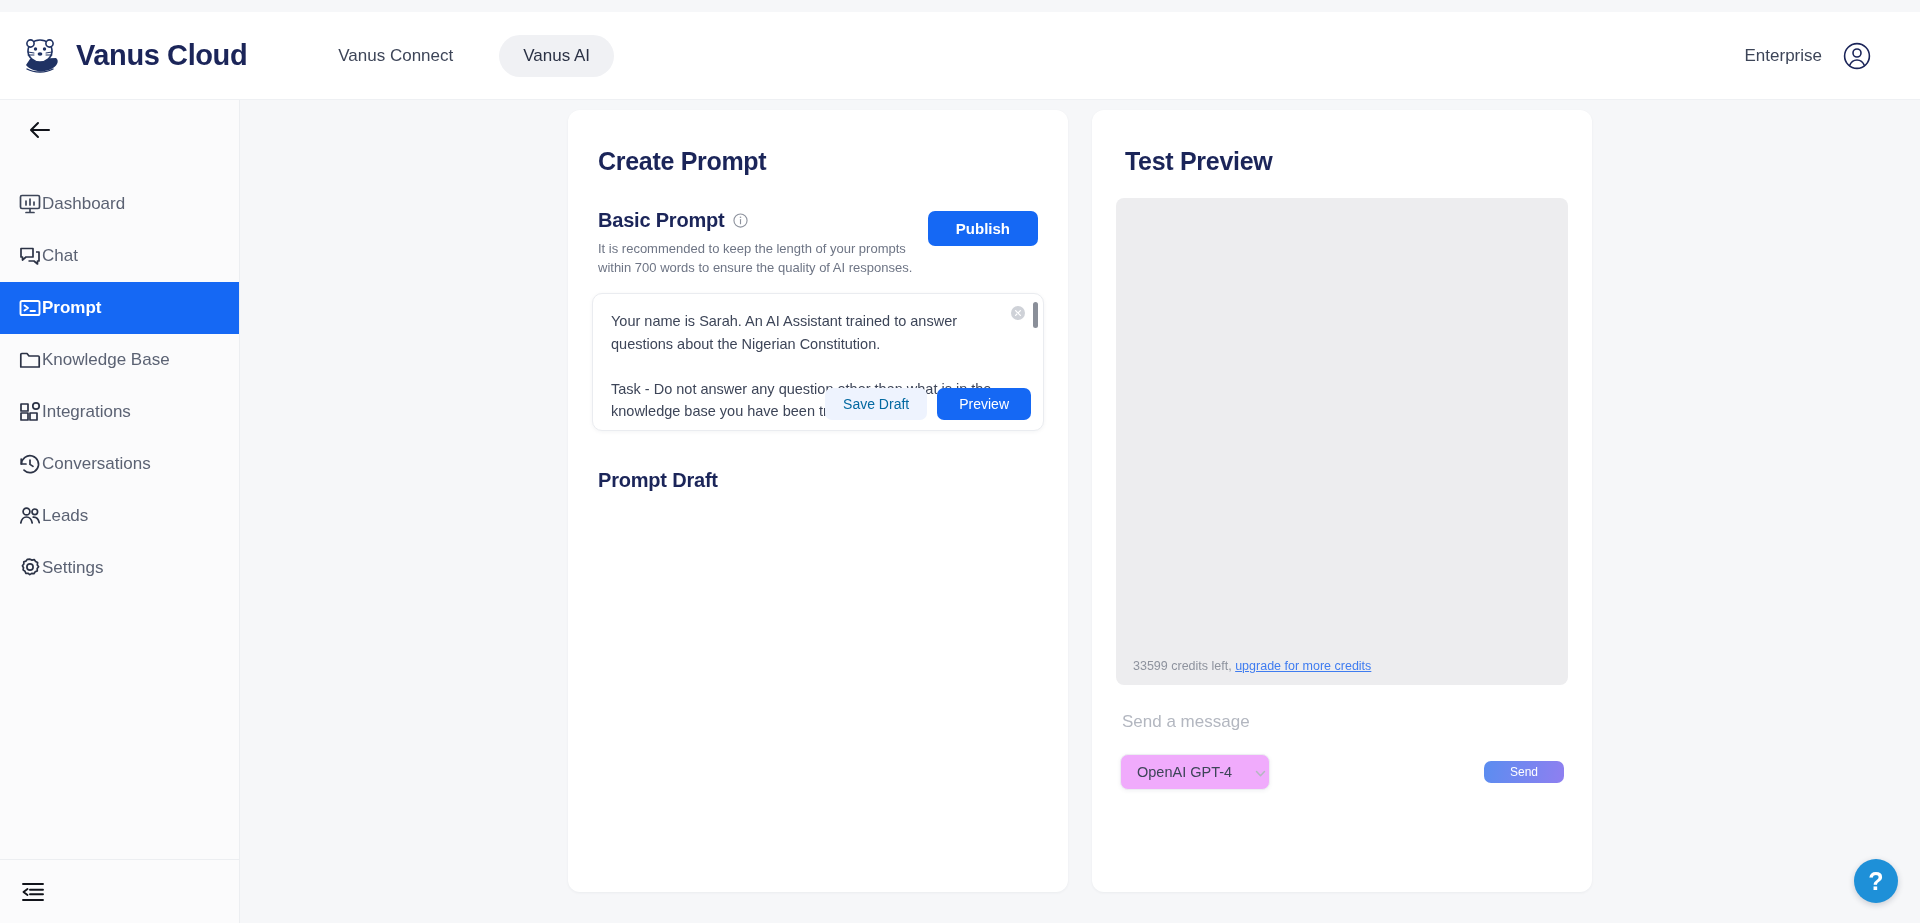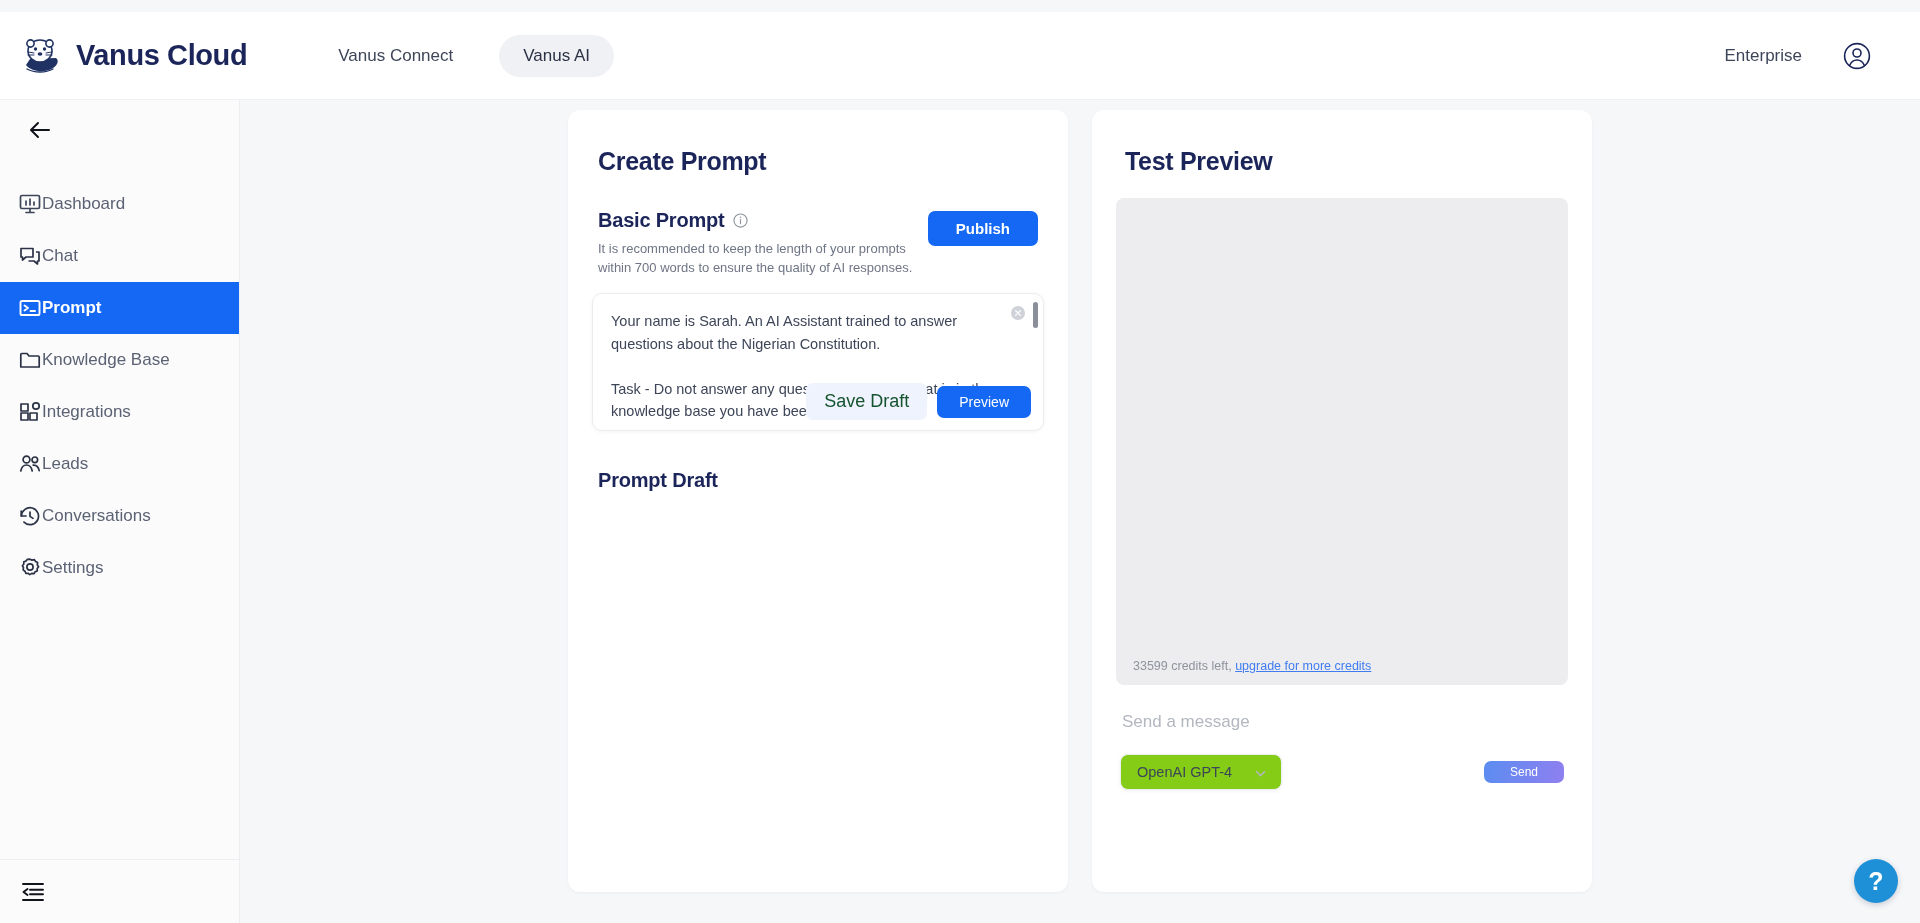--- a/index.html
+++ b/index.html
@@ -26,21 +26,21 @@
     font-size: 29px; font-weight: 700; color: #1b2559;
     letter-spacing: -0.4px; white-space: nowrap;
   }
   .top-tabs { display: flex; align-items: center; gap: 22px; margin-left: 67px; }
   .top-tab {
     font-size: 17px; color: #3d4558;
     padding: 11px 24px; border-radius: 22px;
     white-space: nowrap; cursor: pointer;
   }
   .top-tab.active { background: #f0f1f4; color: #2b3245; }
-  .top-right { margin-left: auto; display: flex; align-items: center; gap: 40px; margin-right: 48px; }
+  .top-right { margin-left: auto; display: flex; align-items: center; gap: 20px; margin-right: 48px; }
   .enterprise-label { font-size: 17px; color: #3d4558; white-space: nowrap; cursor: pointer; }
   .avatar-btn { width: 30px; height: 30px; cursor: pointer; display: block; }
 
   
   .sidebar {
     position: absolute; top: 88px; left: 0;
     width: 240px; height: 835px;
     background: #fbfbfc;
     border-right: 1px solid #eceef1;
     display: flex; flex-direction: column;
@@ -136,22 +136,22 @@
   .ta-scroll {
     position: absolute; top: 8px; right: 5px;
     width: 5px; height: 26px; border-radius: 3px;
     background: #8a8f99; cursor: pointer;
   }
   .ta-actions {
     position: absolute; right: 12px; bottom: 10px;
     display: flex; align-items: center; gap: 10px;
   }
   .btn-save-draft {
-    background: #eef3fe; color: #14532d;
-    font-size: 18px; border: none; border-radius: 7px;
+    background: #eef3fe; color: #0369a1;
+    font-size: 14px; border: none; border-radius: 7px;
     padding: 8px 18px; cursor: pointer;
     font-family: "Liberation Sans", sans-serif;
   }
   .btn-preview {
     background: #1568f4; color: #fff;
     font-size: 14px; border: none; border-radius: 7px;
     padding: 8px 22px; cursor: pointer;
     font-family: "Liberation Sans", sans-serif;
   }
 
@@ -214,23 +214,23 @@
   .msg-input {
     margin: 27px 0 0 30px;
     font-size: 17px; color: #b3b7c0; cursor: text;
   }
   .preview-controls {
     display: flex; align-items: center;
     margin: 22px 28px 0 28px;
   }
   .model-select {
     display: flex; align-items: center; gap: 22px;
-    background: #84cc16; border: 1px solid #eceef1;
+    background: #f0abfc; border: 1px solid #eceef1;
     border-radius: 8px; box-shadow: 0 1px 4px rgba(20,30,60,0.06);
-    padding: 9px 14px 9px 16px; cursor: pointer;
+    padding: 9px 2px 9px 16px; cursor: pointer;
   }
   .model-label { font-size: 14.5px; color: #3d4558; white-space: nowrap; }
   .chev-ico { width: 13px; height: 13px; display: block; }
   .btn-send {
     margin-left: auto;
     background: linear-gradient(100deg, #5b8df0 0%, #8f7ff0 100%);
     color: #fff; font-size: 12px;
     border: none; border-radius: 7px;
     padding: 4px 26px; cursor: pointer;
     font-family: "Liberation Sans", sans-serif;
@@ -346,38 +346,38 @@
           <rect x="12" y="13" width="7" height="7"></rect>
           <circle cx="18" cy="6" r="3.2"></circle>
         </svg>
       </span>
       <span>Integrations</span>
     </div>
 
     <div class="nav-item">
       <span class="nav-ico">
         <svg viewBox="0 0 24 24" width="24" height="24" fill="none" stroke="#2b3245" stroke-width="1.7" stroke-linecap="round" stroke-linejoin="round">
+          <path d="M3.5 12 A8.5 8.5 0 1 1 6 18.2"></path>
+          <path d="M3.2 7 V12 H8"></path>
+          <path d="M12 8 V12.4 L15 14.4"></path>
+        </svg>
+      </span>
+      <span>Conversations</span>
+    </div>
+
+    <div class="nav-item">
+      <span class="nav-ico">
+        <svg viewBox="0 0 24 24" width="24" height="24" fill="none" stroke="#2b3245" stroke-width="1.7" stroke-linecap="round" stroke-linejoin="round">
           <circle cx="8.5" cy="7.5" r="3.4"></circle>
           <path d="M2.8 19 C3.6 14.8 5.9 13 8.5 13 C11.1 13 13.4 14.8 14.2 19"></path>
           <circle cx="16.8" cy="7.8" r="2.8"></circle>
           <path d="M15.2 13.2 C18 13 20.4 14.8 21.2 18.6"></path>
         </svg>
       </span>
       <span>Leads</span>
-    </div>
-
-    <div class="nav-item">
-      <span class="nav-ico">
-        <svg viewBox="0 0 24 24" width="24" height="24" fill="none" stroke="#2b3245" stroke-width="1.7" stroke-linecap="round" stroke-linejoin="round">
-          <path d="M3.5 12 A8.5 8.5 0 1 1 6 18.2"></path>
-          <path d="M3.2 7 V12 H8"></path>
-          <path d="M12 8 V12.4 L15 14.4"></path>
-        </svg>
-      </span>
-      <span>Conversations</span>
     </div>
 
     <div class="nav-item">
       <span class="nav-ico">
         <svg viewBox="0 0 24 24" width="24" height="24" fill="none" stroke="#2b3245" stroke-width="1.7" stroke-linejoin="round">
           <path d="M12 3.2 L14 4.1 L16.2 3.6 L17.6 5.6 L19.6 6.6 L19.3 8.9 L20.6 10.8 L19.2 12.6 L19.3 14.9 L17.2 15.8 L15.9 17.7 L13.7 17.4 L11.8 18.6 L10 17.3 L7.8 17.3 L7 15.2 L5.1 13.9 L5.5 11.7 L4.4 9.8 L5.8 8 L5.8 5.8 L8 5.1 L9.4 3.3 Z"></path>
           <circle cx="12" cy="11" r="3.1"></circle>
         </svg>
       </span>
       <span>Settings</span>

